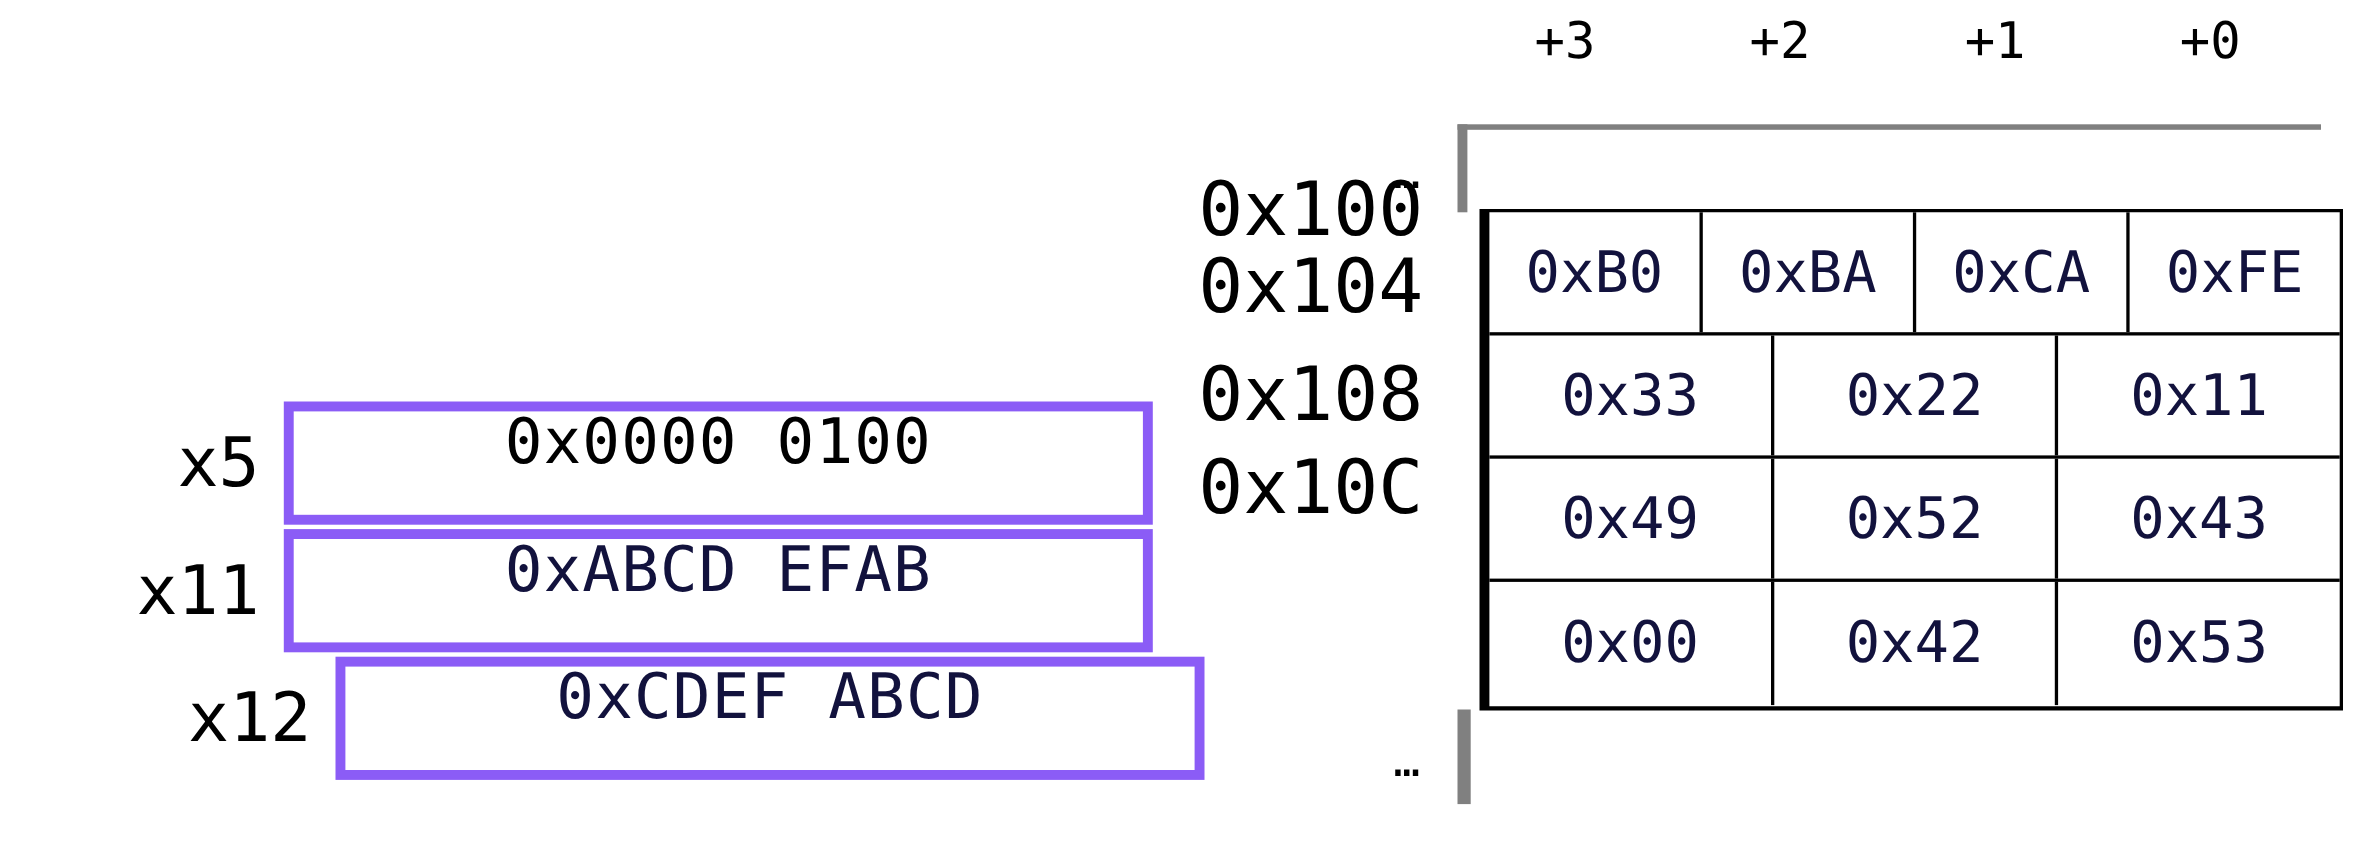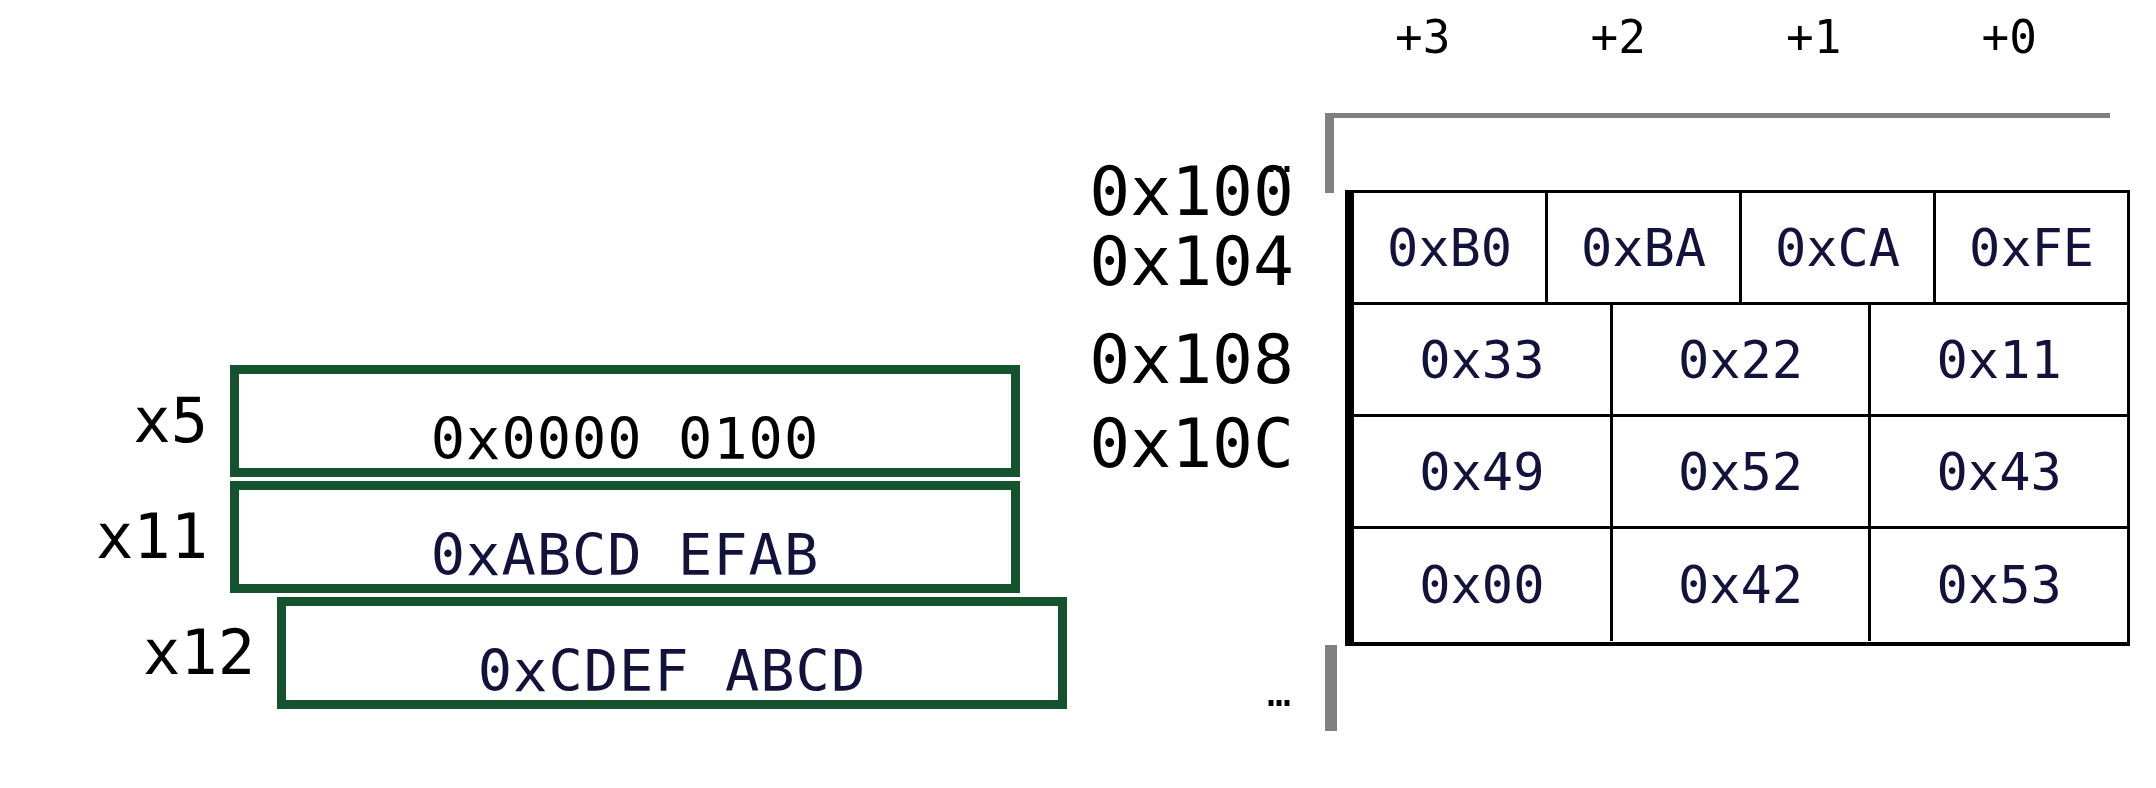--- a/index.html
+++ b/index.html
@@ -29,37 +29,37 @@
     width: 1060px;
     height: 118px;
     display: flex;
     align-items: center;
   }
   #reg-row-0 { top: 362px; }
   #reg-row-1 { top: 478px; }
   #reg-row-2 { top: 594px; padding-left: 47px; }
 
   .reg-label {
-    width: 230px;
+    width: 258px;
     text-align: right;
     padding-right: 22px;
     box-sizing: border-box;
     font-size: 62px;
     line-height: 1;
     color: #000000;
     letter-spacing: 0px;
   }
   .reg-box {
     width: 790px;
     height: 112px;
-    border: 9px solid #14532d;
+    border: 9px solid #8b5cf6;
     box-sizing: border-box;
     background: #ffffff;
     display: flex;
-    align-items: flex-end;
+    align-items: flex-start;
     justify-content: center;
   }
   .reg-value {
     font-size: 57px;
     line-height: 1;
     letter-spacing: 1px;
     white-space: pre;
   }
   .v-black { color: #000000; }
   .v-navy  { color: #12123d; }

